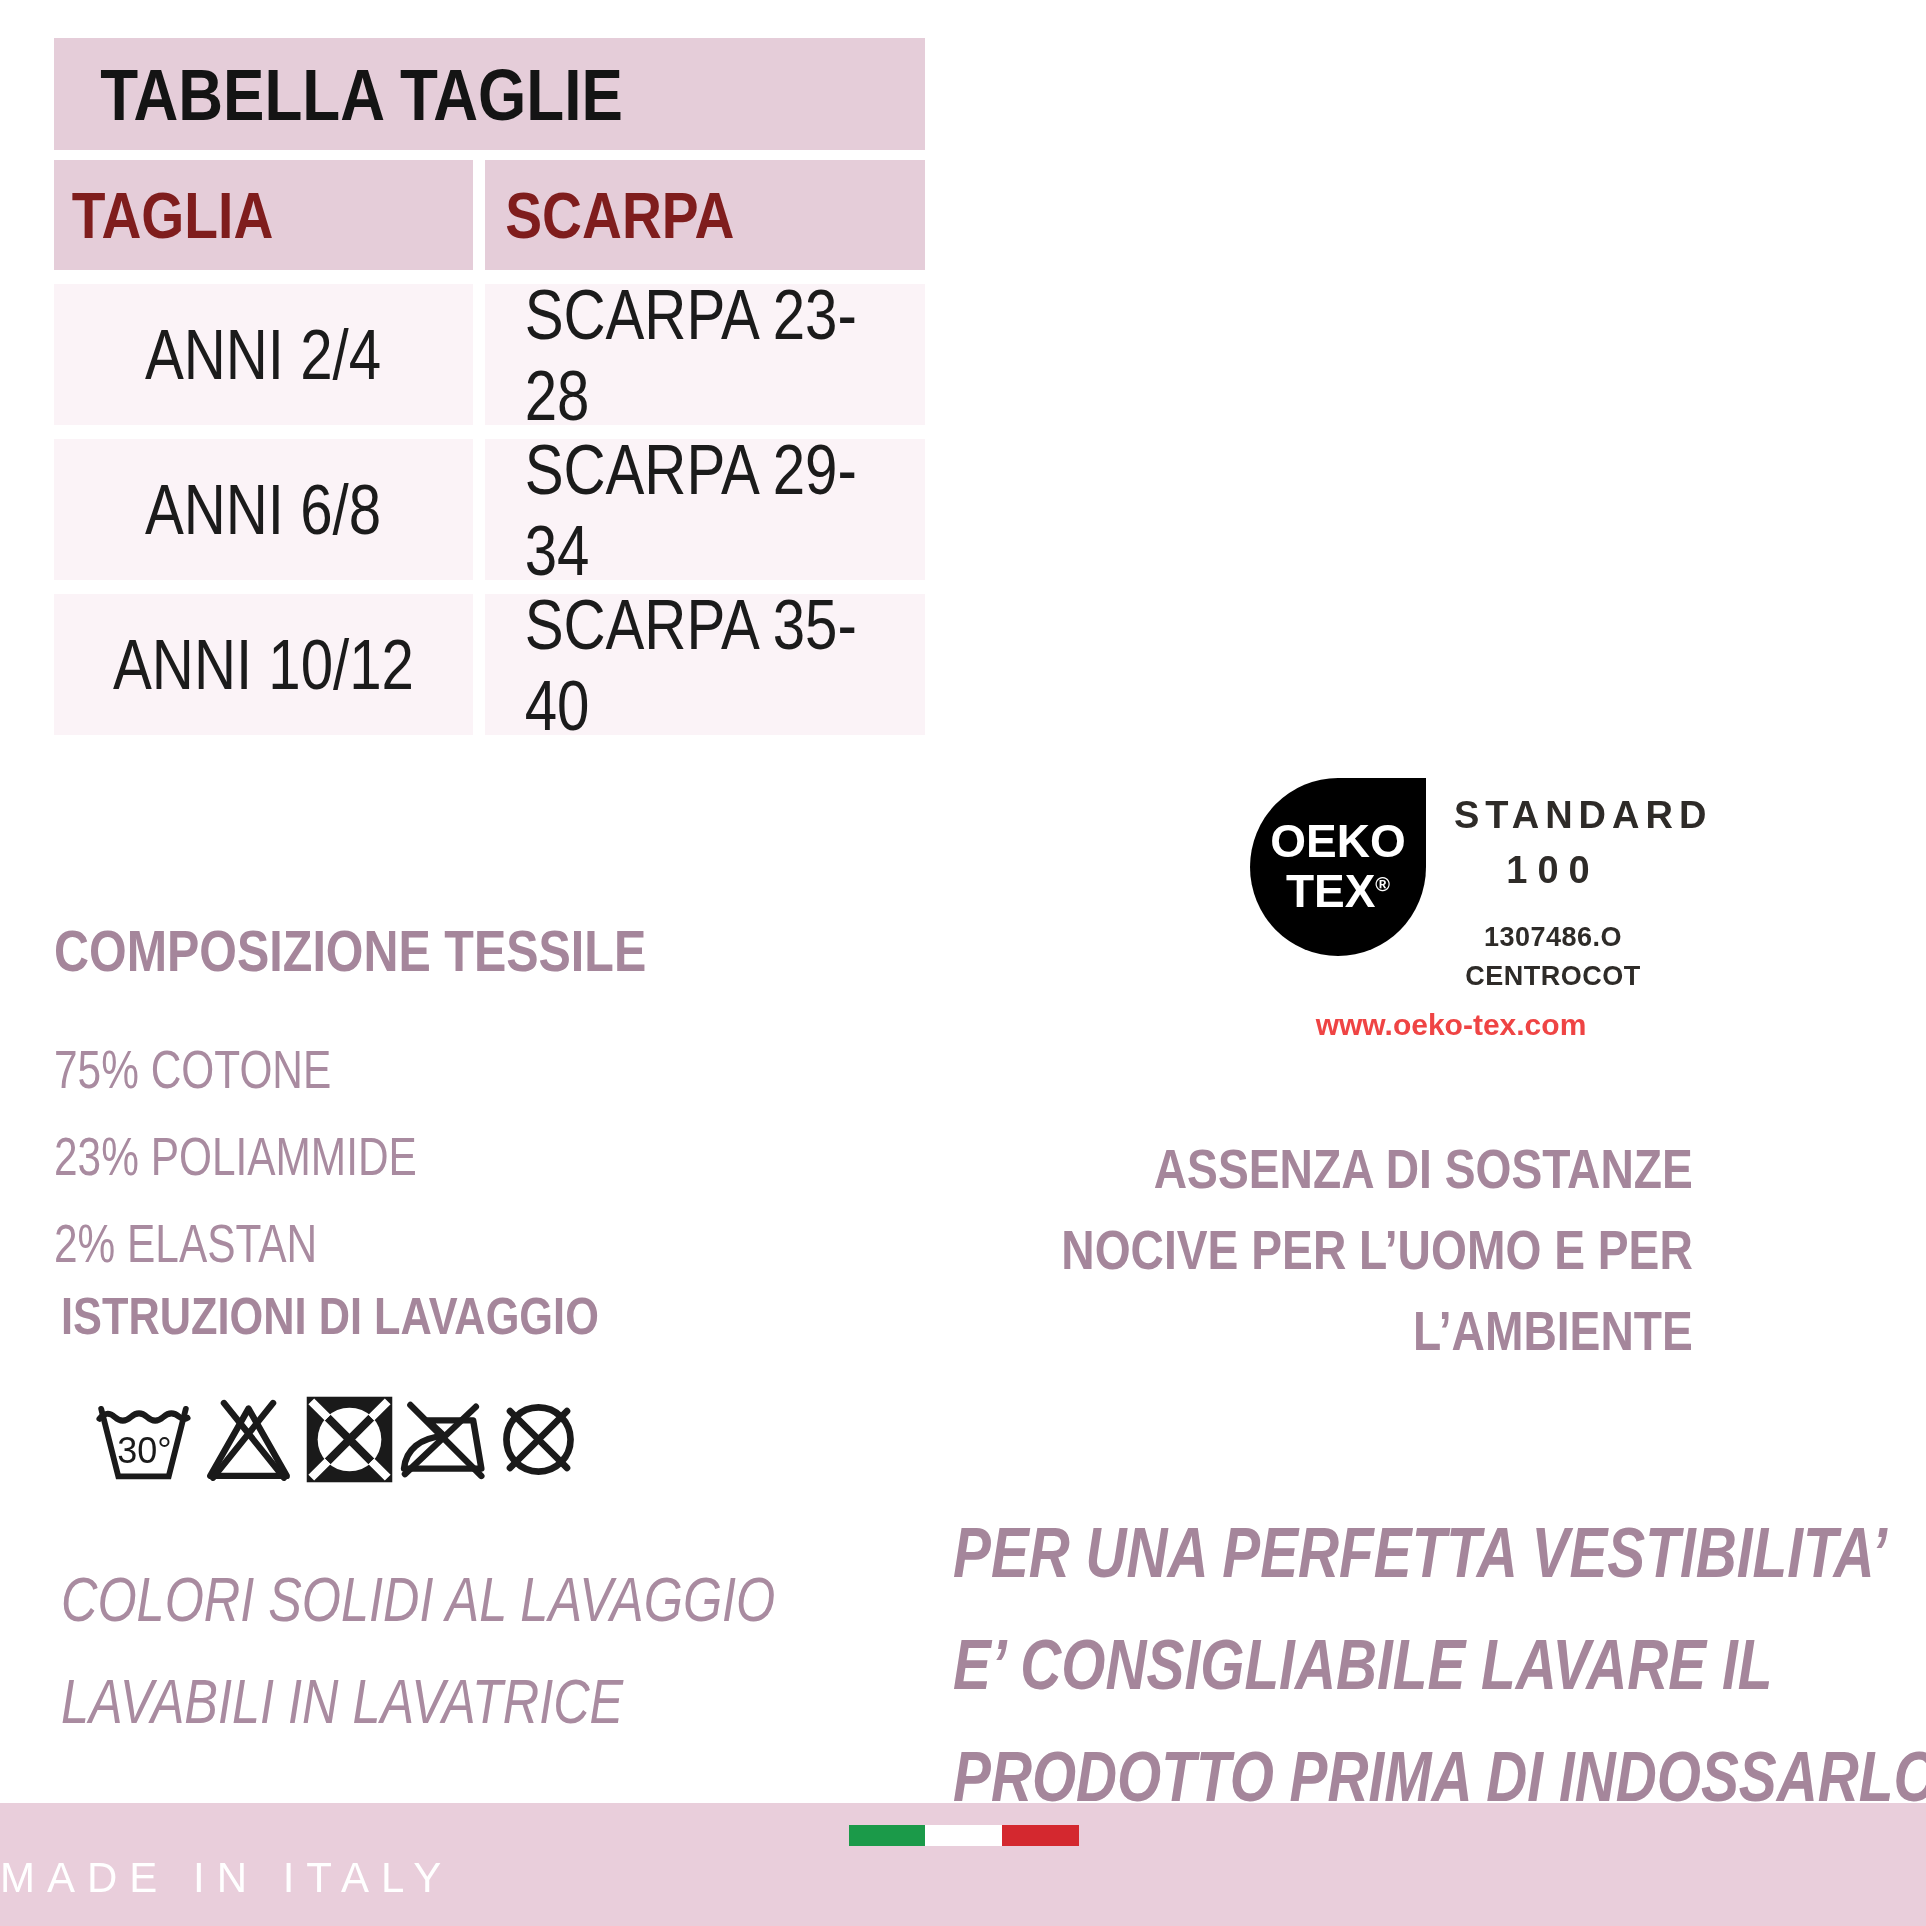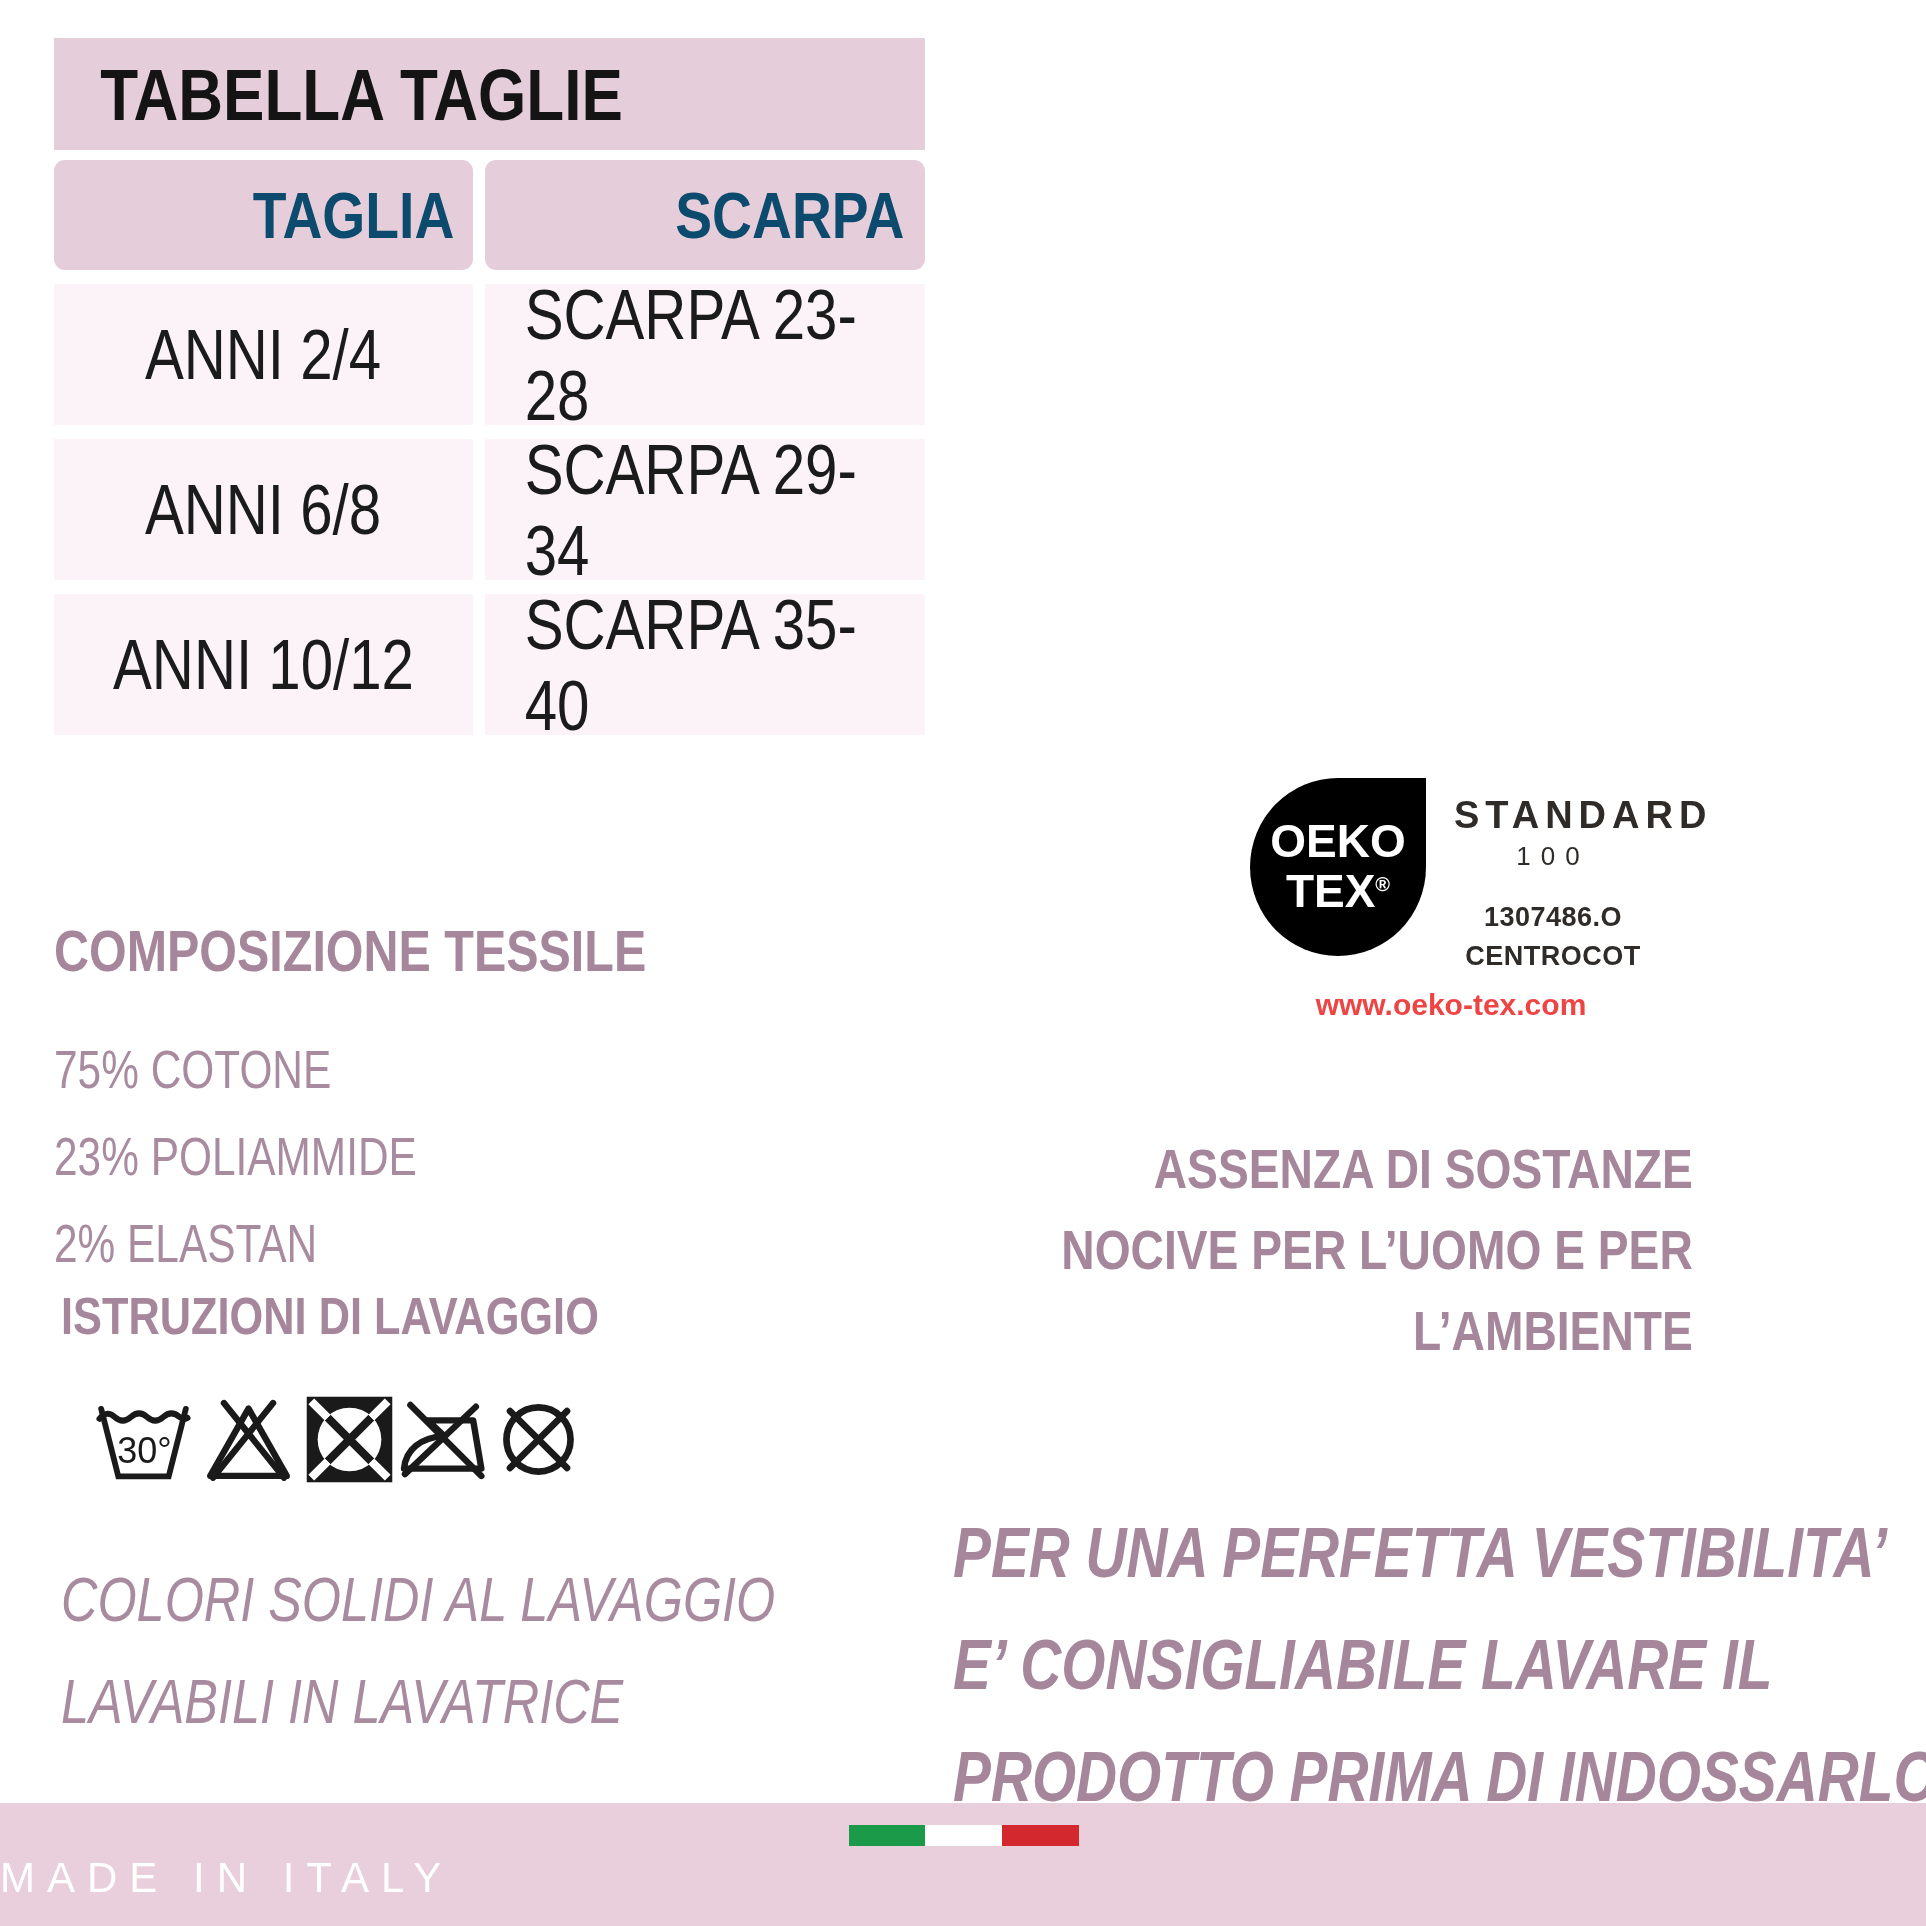--- a/index.html
+++ b/index.html
@@ -8,37 +8,37 @@
 
   
   .size-table{position:absolute;left:54px;top:38px;width:871px;}
   .tbl-title{height:112px;background:#e5cdd9;display:flex;align-items:center;justify-content:flex-start;
              font-weight:bold;font-size:73px;color:#141414;}
   .tbl-cols,.tbl-row{display:flex;gap:12px;}
   .tbl-cols{margin-top:10px;}
   .tbl-row{margin-top:14px;}
   .cell-l{width:419px;}
   .cell-r{width:441px;}
-  .tbl-colh{height:110px;background:#e5cdd9;display:flex;align-items:center;justify-content:flex-end;
-            font-weight:bold;font-size:65px;color:#0c4a6e;border-radius:11px;}
+  .tbl-colh{height:110px;background:#e5cdd9;display:flex;align-items:center;justify-content:flex-start;
+            font-weight:bold;font-size:65px;color:#7f1d1d;}
   .tbl-cell{height:141px;background:#fbf3f7;display:flex;align-items:center;justify-content:center;
             font-size:71px;font-weight:400;color:#1b1b1b;}
   .cx{display:inline-block;transform:scaleX(0.82);}
   .cx85{display:inline-block;transform:scaleX(0.85);}
 
   
   .oeko{position:absolute;left:1250px;top:778px;width:402px;}
   .oeko-top{display:flex;gap:28px;align-items:flex-start;}
   .droplet{width:176px;height:178px;background:#000000;border-radius:50% 0 50% 50%;
            display:flex;flex-direction:column;align-items:center;justify-content:center;
            color:#ffffff;font-weight:bold;font-size:46px;line-height:1.08;}
   .droplet sup{font-size:20px;vertical-align:super;}
   .oeko-right{width:198px;text-align:center;color:#2e2b28;padding-top:16px;}
   .oeko-std{font-size:38px;font-weight:bold;letter-spacing:6px;}
-  .oeko-num{font-size:26px;font-weight:normal;letter-spacing:10px;margin-top:4px;}
+  .oeko-num{font-size:38px;font-weight:bold;letter-spacing:10px;margin-top:12px;}
   .oeko-cert{font-size:27px;font-weight:bold;margin-top:8px;letter-spacing:0.5px;}
   .oeko-cert.first{margin-top:30px;}
   .oeko-site{margin-top:16px;text-align:center;font-size:30px;font-weight:bold;color:#ef4444;}
 
   
   .mauve-h{color:#a5869b;font-weight:bold;}
   .mauve-t{color:#a98ba0;}
   .composition{position:absolute;left:54px;top:919px;}
   .comp-h{font-size:57px;line-height:65px;}
   .comp-h .cx85{transform-origin:0 50%;}

